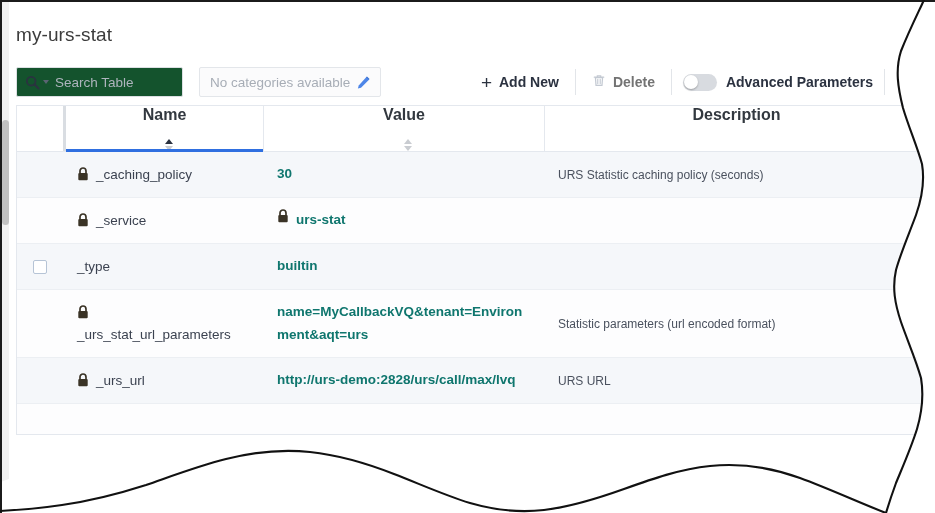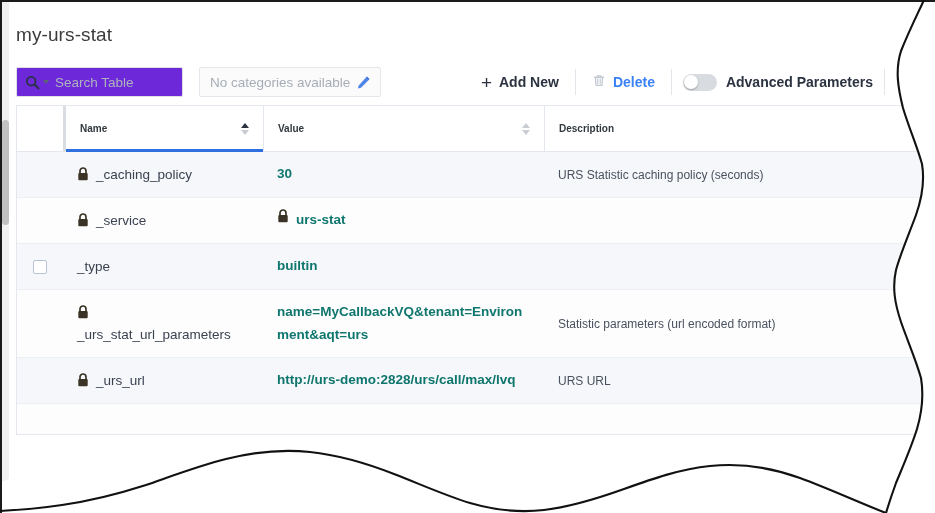--- a/index.html
+++ b/index.html
@@ -71,21 +71,21 @@
     display: flex; align-items: center;
     height: 46px;
     padding: 0 6px 0 7px;
     margin-top: 13px;
   }
   .search-box {
     display: flex; align-items: center;
     width: 167px; height: 30px;
     border: 1px solid #dcdfe3;
     border-radius: 2px;
-    background: #6d28d9;
+    background: #14532d;
     padding: 0 8px;
   }
   .search-icon { display: flex; align-items: center; flex: none; }
   .caret-mini {
     width: 0; height: 0; margin-left: 3px; margin-right: 6px;
     border-left: 3.5px solid transparent;
     border-right: 3.5px solid transparent;
     border-top: 4px solid #5a6472;
     flex: none;
   }
@@ -107,21 +107,21 @@
 
   .spacer { flex: 1; }
 
   .tb-btn {
     display: flex; align-items: center; gap: 7px;
     height: 30px; padding: 0 9px;
     font-size: 14px; font-weight: bold;
     color: #2b3240; white-space: nowrap;
     cursor: pointer;
   }
-  .tb-btn.disabled { color: #3b82f6; cursor: default; align-items: center; }
+  .tb-btn.disabled { color: #737373; cursor: default; align-items: center; }
   .plus-icon { font-size: 19px; font-weight: 400; line-height: 1; color: #2b3240; }
   .divider { width: 1px; height: 26px; background: #e2e5e9; margin: 0 7px; flex: none; }
 
   .toggle-wrap { display: flex; align-items: center; gap: 9px; cursor: pointer; padding: 0 4px; }
   .toggle {
     width: 34px; height: 17px; border-radius: 10px;
     background: #d8dbe0; position: relative; flex: none;
   }
   .toggle .knob {
     position: absolute; left: 1.5px; top: 1.5px;
@@ -144,24 +144,25 @@
   .th-row { height: 46px; background: #ffffff; border-bottom: 1px solid #e4e8ee; }
   .cell { display: flex; align-items: center; padding: 0 14px; min-width: 0; }
 
   .c-check { width: 46px; flex: none; justify-content: center; padding: 0; }
   .c-name  { width: 200px; flex: none; }
   .c-value { width: 281px; flex: none; }
   .c-desc  { flex: 1; min-width: 0; }
 
   .th {
     position: relative;
-    font-size: 10px; color: #32383f; font-weight: bold;
+    font-size: 16px; color: #32383f; font-weight: bold;
     justify-content: space-between;
     border-left: 1px solid #e4e8ee;
     cursor: pointer;
+    flex-direction: column;
   }
   .th.c-check { border-left: none; }
   .th.first-col-div { border-left: 3px solid #d9dde2; }
   .th .label { overflow: hidden; text-overflow: ellipsis; white-space: nowrap; }
   .th.active::after {
     content: ""; position: absolute; left: 0; right: 0; bottom: -1px;
     height: 3px; background: #2f6fe0;
   }
   .sort-icon { display: flex; flex-direction: column; gap: 2px; flex: none; margin-left: 8px; }
   .tri { width: 0; height: 0; border-left: 4.5px solid transparent; border-right: 4.5px solid transparent; }

